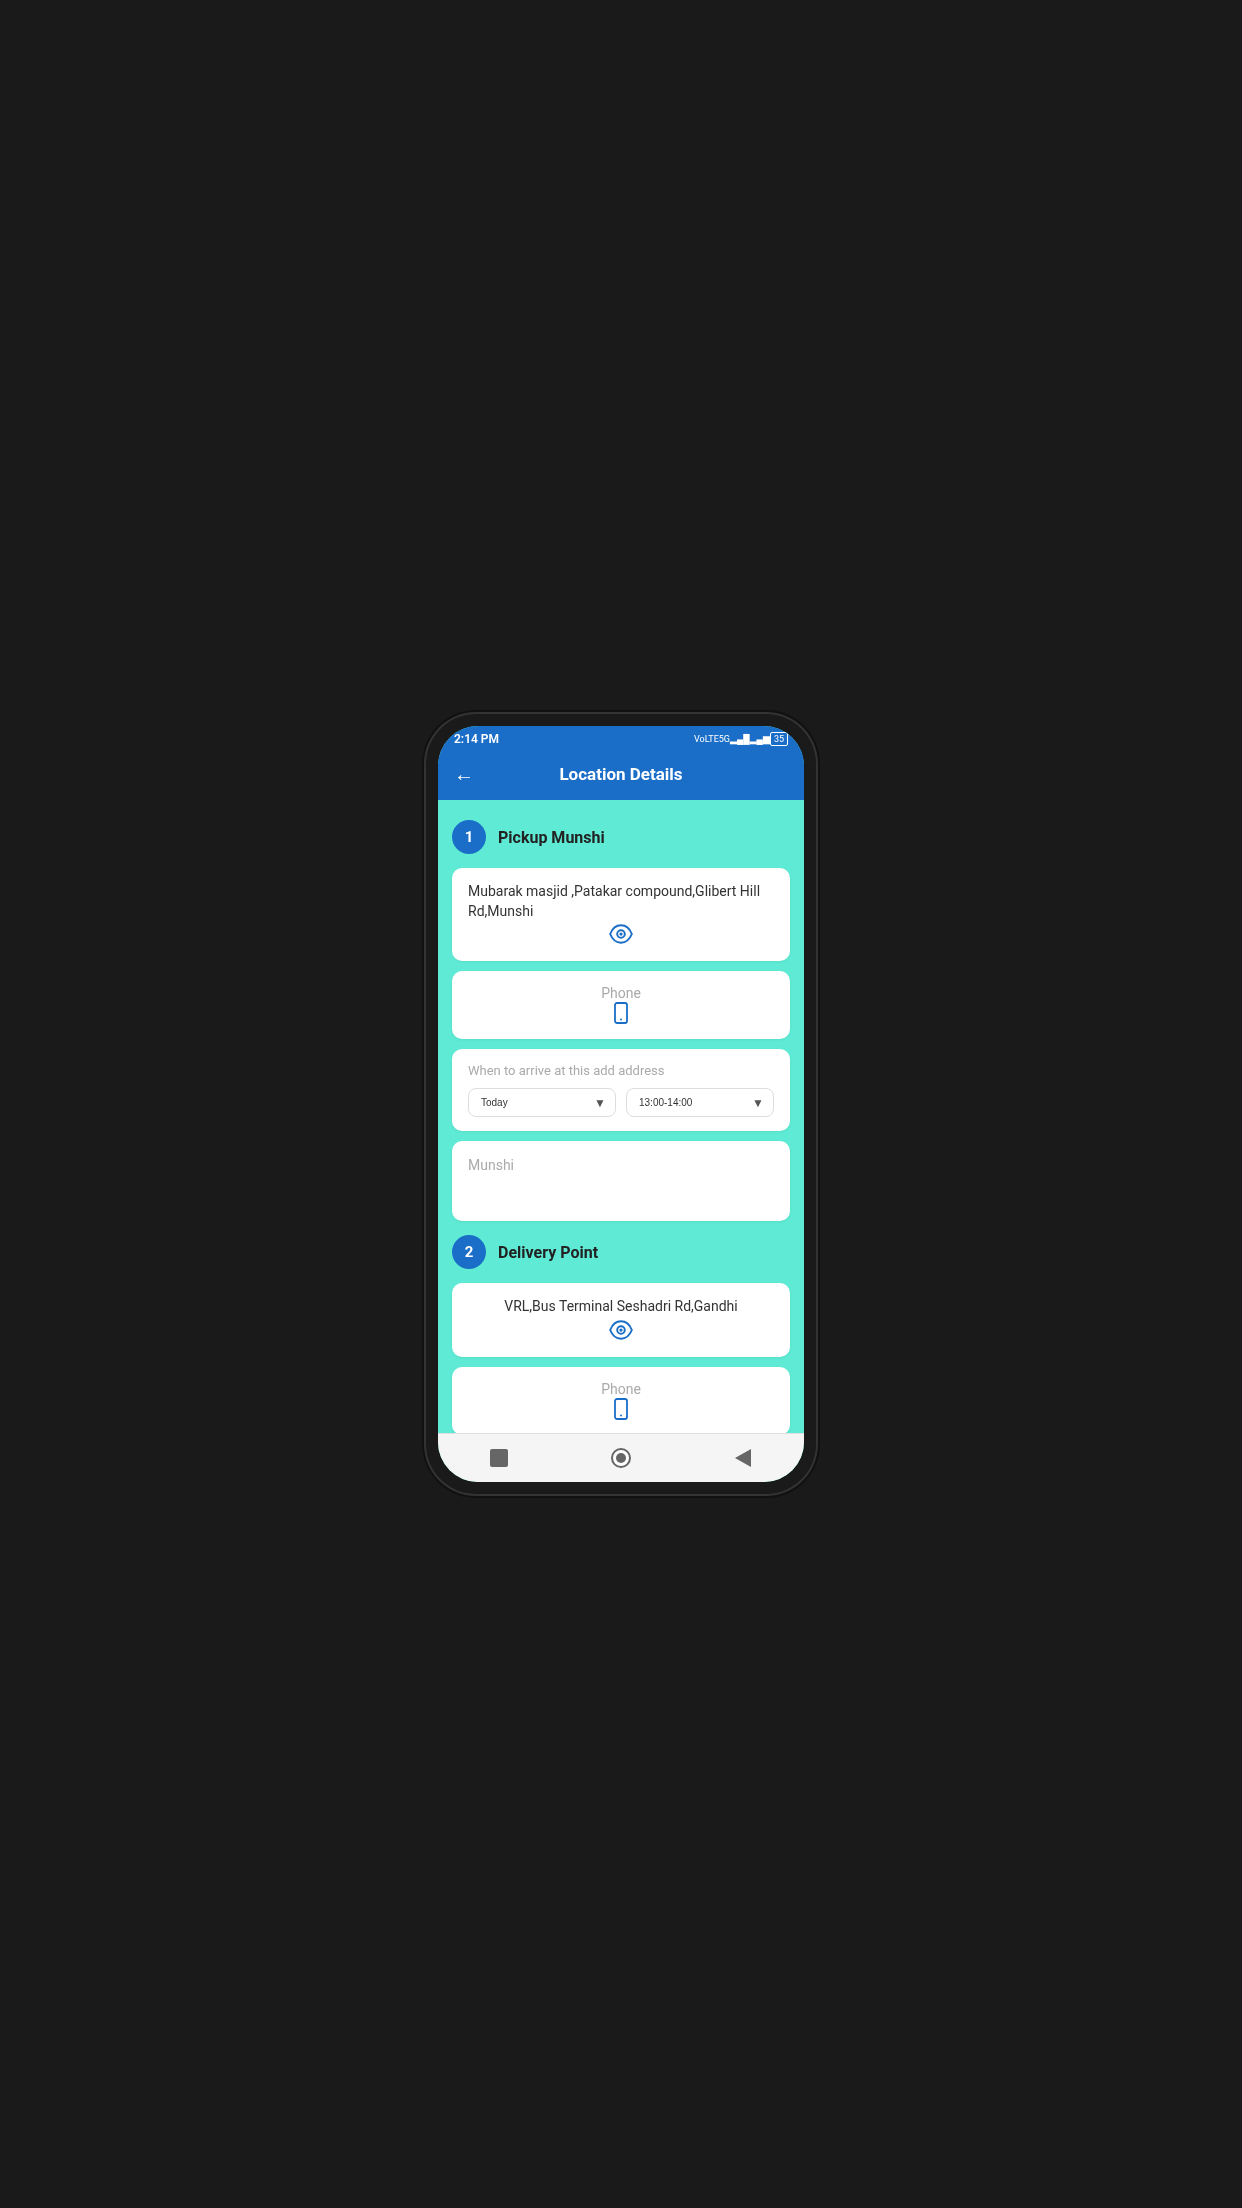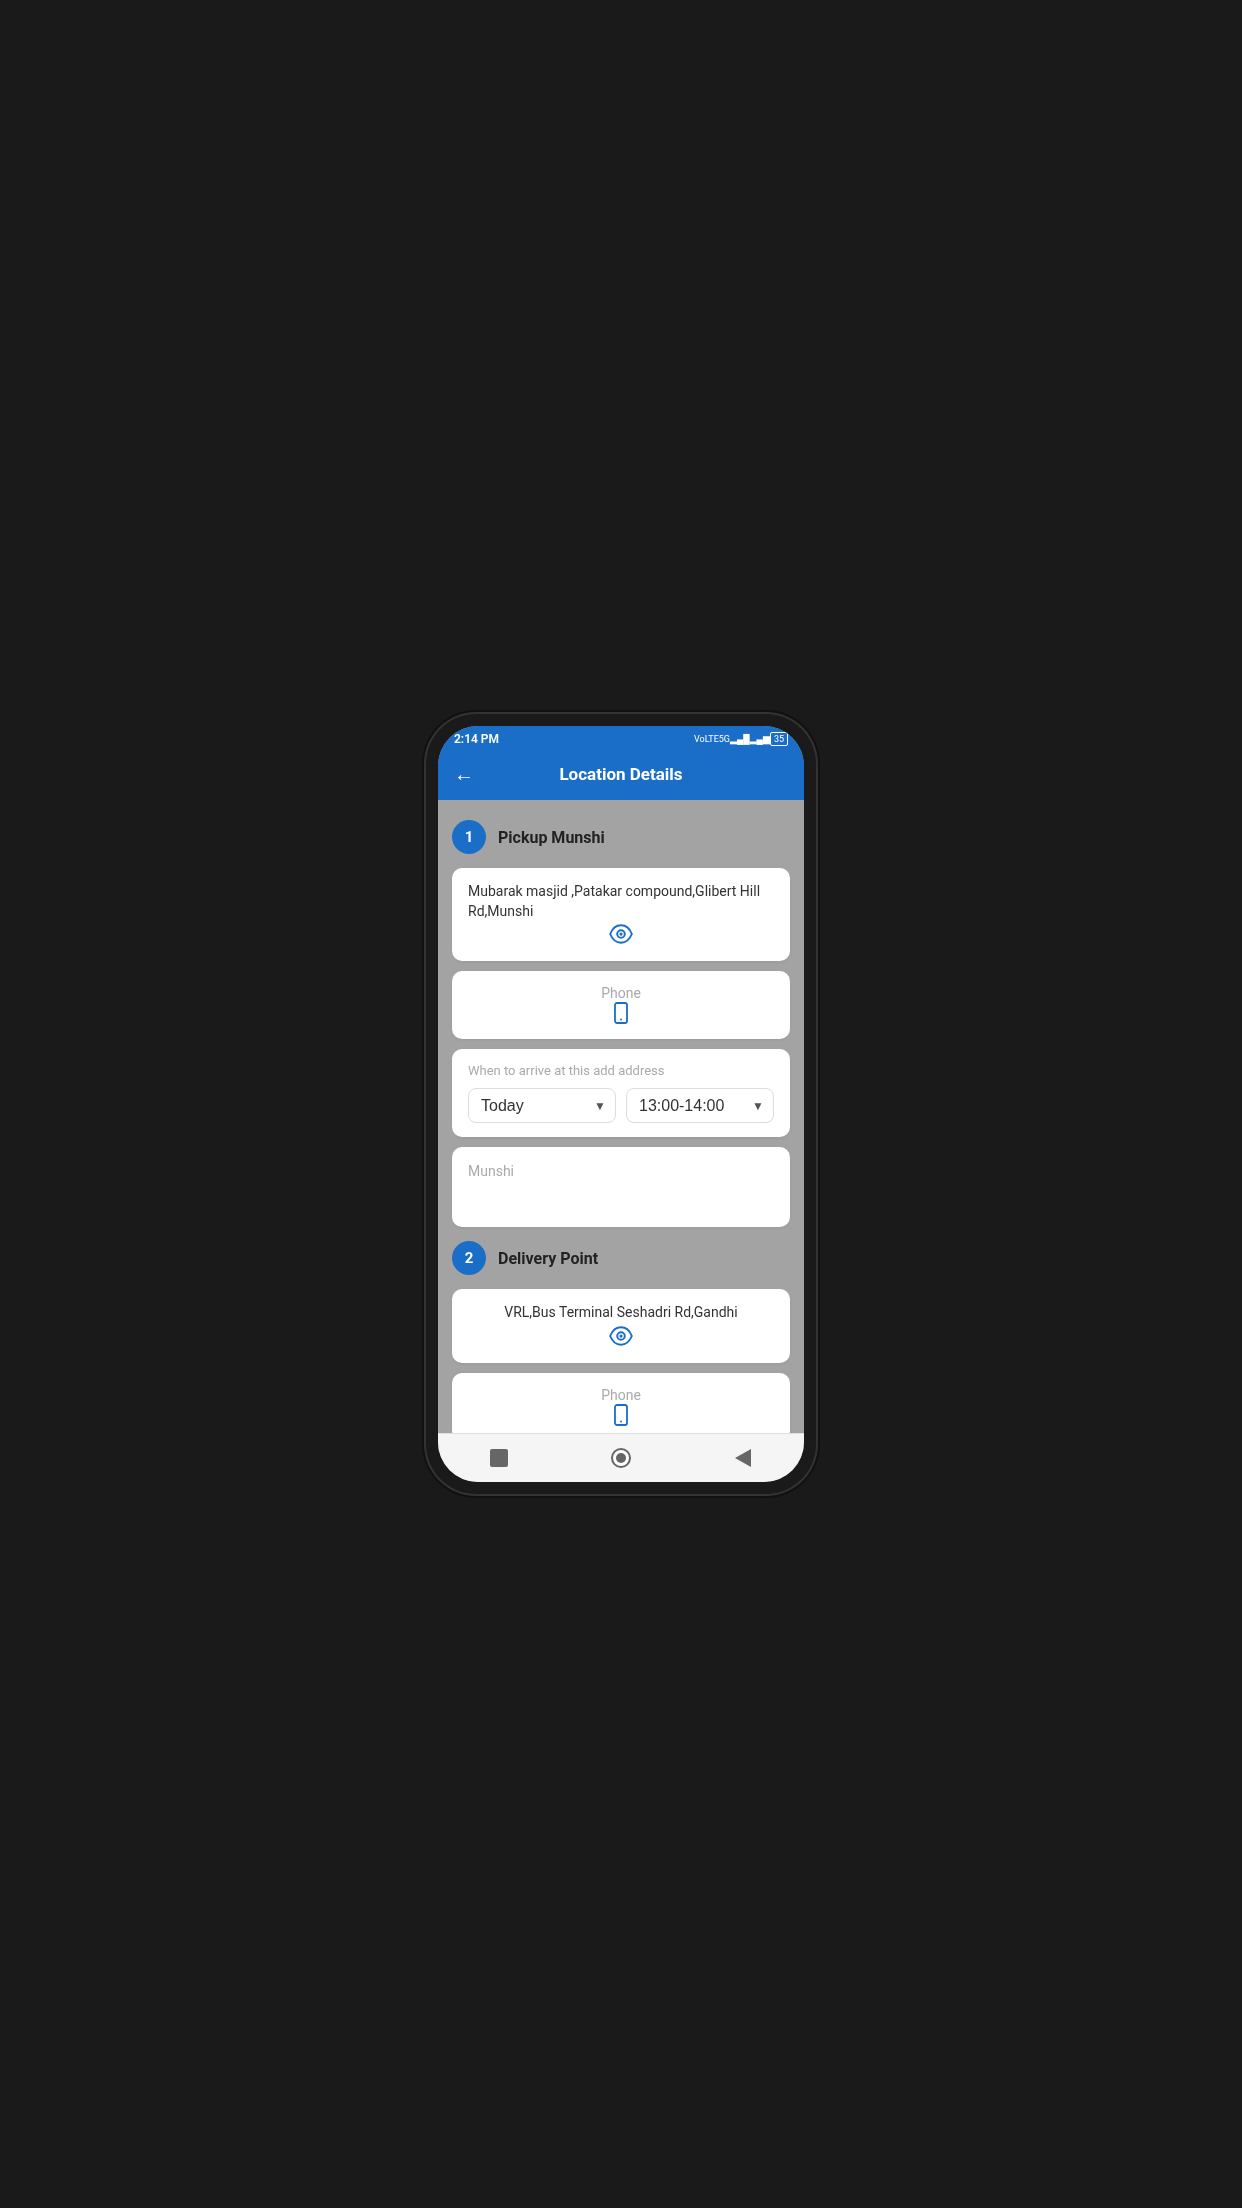--- a/index.html
+++ b/index.html
@@ -19,21 +19,21 @@
       background: #1a1a1a;
       border-radius: 50px;
       padding: 12px;
       box-shadow: 0 0 0 2px #333, 0 0 0 4px #111;
       position: relative;
     }
 
     .phone-screen {
       width: 100%;
       height: 100%;
-      background: #a3a3a3;
+      background: #5eead4;
       border-radius: 40px;
       overflow: hidden;
       display: flex;
       flex-direction: column;
     }
 
     
     .status-bar {
       background: #1a6ec8;
       display: flex;
@@ -193,21 +193,21 @@
       flex: 1;
       position: relative;
     }
 
     .select-wrapper select {
       width: 100%;
       appearance: none;
       border: 1px solid #ddd;
       border-radius: 8px;
       padding: 8px 30px 8px 12px;
-      font-size: 16px;
+      font-size: 10px;
       color: #333;
       background: #fff;
       cursor: pointer;
     }
 
     .select-arrow {
       position: absolute;
       right: 10px;
       top: 50%;
       transform: translateY(-50%);

